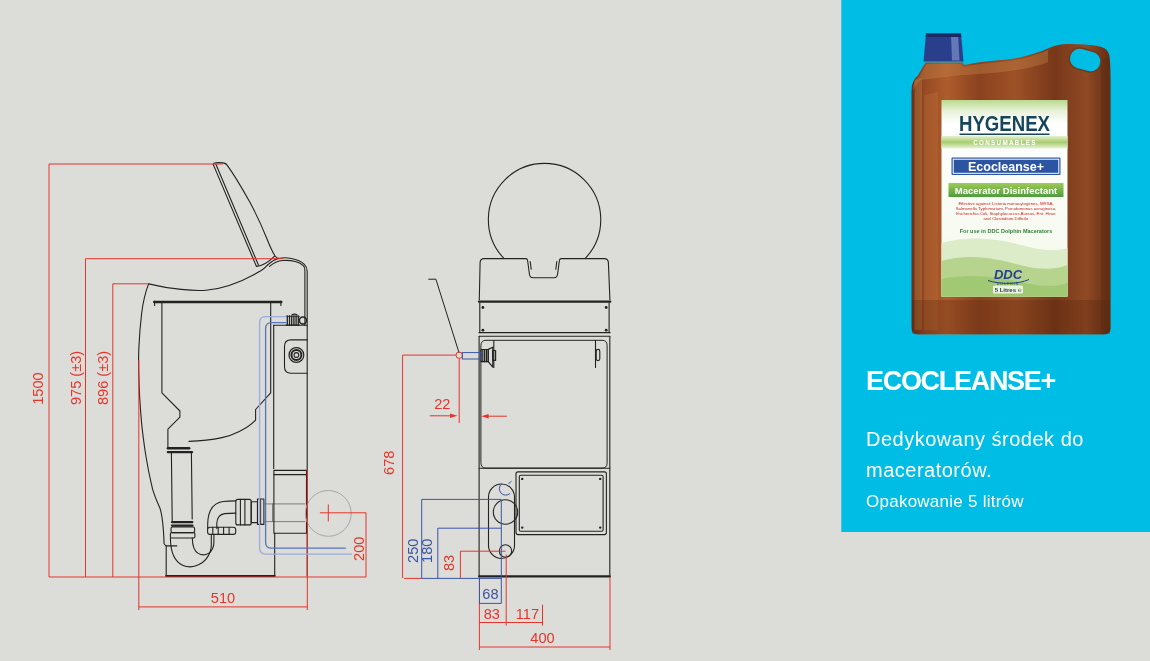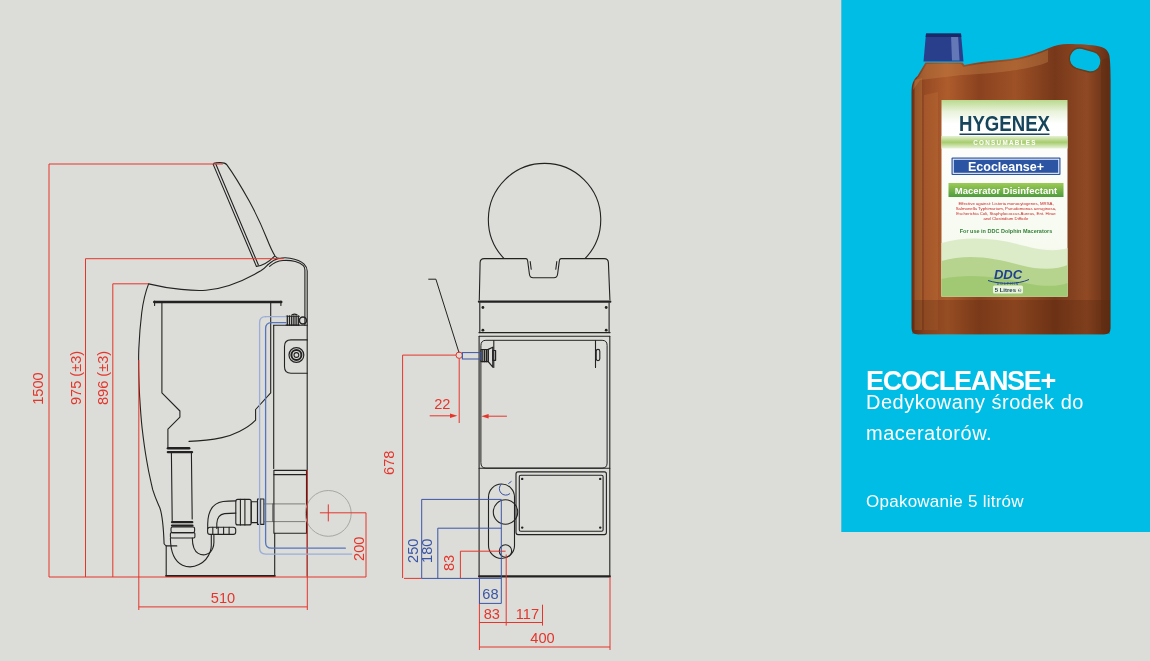--- a/index.html
+++ b/index.html
@@ -1,20 +1,20 @@
 <!DOCTYPE html>
 <html><head>
 <meta charset="utf-8">
 <style>
   html,body{margin:0;padding:0;}
   body{width:1150px;height:661px;background:#dcdcd8;font-family:"Liberation Sans",sans-serif;overflow:hidden;position:relative;}
   #stage{position:absolute;left:0;top:0;width:1150px;height:661px;}
   .rt{position:absolute;color:#fff;}
   #h1{left:866px;top:366px;font-size:27px;font-weight:bold;letter-spacing:-1.3px;}
-  #p1{left:866px;top:387px;font-size:20px;line-height:31px;font-weight:400;letter-spacing:.5px;}
+  #p1{left:866px;top:424px;font-size:20px;line-height:31px;font-weight:400;letter-spacing:.5px;}
   #p2{left:866px;top:492px;font-size:17px;letter-spacing:.25px;}
 </style>
 </head>
 <body>
 <svg id="stage" viewBox="0 0 1150 661">
   <rect x="0" y="0" width="1150" height="661" fill="#dcdcd8"></rect>
   <rect x="841.3" y="0" width="308.7" height="532" fill="#00bde5"></rect>
 
   <g stroke="#222" stroke-width="1.1" fill="none" stroke-linecap="round" stroke-linejoin="round">
 

